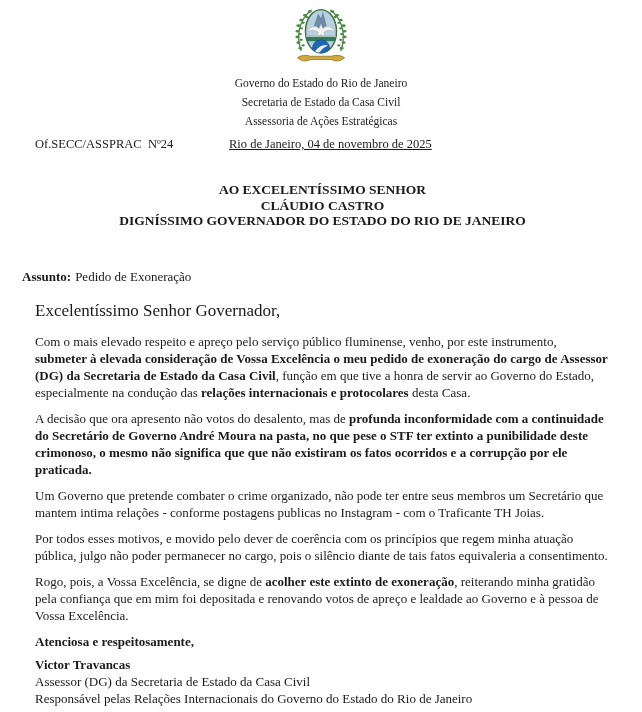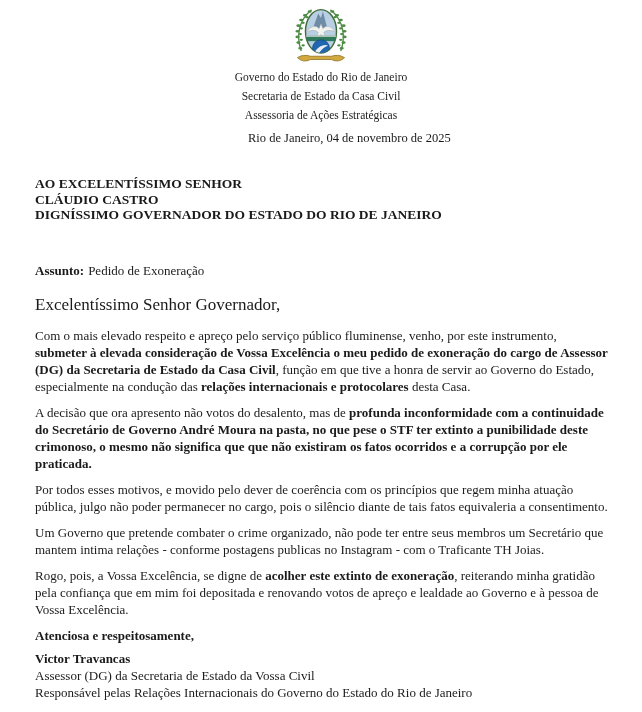--- a/index.html
+++ b/index.html
@@ -8,31 +8,31 @@
     width: 642px; height: 712px;
     background: #ffffff;
     overflow: hidden;
     font-family: "Liberation Serif", serif;
     color: #1a1a1a;
   }
   .page { width: 642px; height: 712px; position: relative; }
 
   .letterhead { text-align: center; }
   .crest { margin: 4px auto 0; width: 76px; height: 64px; }
-  .org-lines { font-size: 11.5px; color: #222; }
+  .org-lines { margin-top: 6px; font-size: 11.5px; color: #222; }
   .org-lines div { line-height: 19px; }
 
   .ref-row { position: relative; margin-top: 6px; height: 17px; font-size: 12.5px; }
   .ref-num  { position: absolute; left: 35px; white-space: pre; }
-  .ref-date { position: absolute; left: 248px; }
+  .ref-date { position: absolute; left: 229px; text-decoration: underline; }
 
   .addressee { margin: 28px 32px 0 35px; font-weight: bold; font-size: 13.5px; }
-  .addressee div { line-height: 15.5px; }
+  .addressee div { line-height: 15.5px; text-align: center; }
 
-  .subject { margin: 40px 32px 0 35px; font-size: 13px; }
+  .subject { margin: 40px 32px 0 22px; font-size: 13px; }
   .subject b { margin-right: 4px; }
 
   .salutation { margin: 17px 32px 0 35px; font-size: 17px; line-height: 17px; }
 
   .body-text { margin: 14px 32px 0 35px; width: 575px; }
   .body-text p { font-size: 13px; line-height: 17px; margin: 0 0 9px 0; text-align: left; }
   .body-text b { font-weight: bold; }
 
   .closing { margin: 0 32px 0 35px; font-size: 13px; line-height: 17px; font-weight: bold; }
 
@@ -104,44 +104,45 @@
       </svg>
     </div>
     <div class="org-lines">
       <div>Governo do Estado do Rio de Janeiro</div>
       <div>Secretaria de Estado da Casa Civil</div>
       <div>Assessoria de Ações Estratégicas</div>
     </div>
   </header>
 
   <div class="ref-row">
+    <span class="ref-num">Of.SECC/ASSPRAC  Nº24</span>
     <span class="ref-date">Rio de Janeiro, 04 de novembro de 2025</span>
   </div>
 
   <div class="addressee">
     <div>AO EXCELENTÍSSIMO SENHOR</div>
     <div>CLÁUDIO CASTRO</div>
     <div>DIGNÍSSIMO GOVERNADOR DO ESTADO DO RIO DE JANEIRO</div>
   </div>
 
   <div class="subject">
     <b>Assunto:</b><span>Pedido de Exoneração</span>
   </div>
 
   <p class="salutation">Excelentíssimo Senhor Governador,</p>
 
   <div class="body-text">
     <p><span>Com o mais elevado respeito e apreço pelo serviço público fluminense, venho, por este instrumento, </span><b>submeter à elevada consideração de Vossa Excelência o meu pedido de exoneração do cargo de Assessor (DG) da Secretaria de Estado da Casa Civil</b><span>, função em que tive a honra de servir ao Governo do Estado, especialmente na condução das </span><b>relações internacionais e protocolares</b><span> desta Casa.</span></p>
     <p><span>A decisão que ora apresento não votos do desalento, mas de </span><b>profunda inconformidade com a continuidade do Secretário de Governo André Moura na pasta, no que pese o STF ter extinto a punibilidade deste crimonoso, o mesmo não significa que que não existiram os fatos ocorridos e a corrupção por ele praticada.</b></p>
+    <p><span>Um Governo que pretende combater o crime organizado, não pode ter entre seus membros um Secretário que mantem intima relações - conforme postagens publicas no Instagram - com o Traficante TH Joias.</span></p>
     <p><span>Por todos esses motivos, e movido pelo dever de coerência com os princípios que regem minha atuação pública, julgo não poder permanecer no cargo, pois o silêncio diante de tais fatos equivaleria a consentimento.</span></p>
-    <p><span>Um Governo que pretende combater o crime organizado, não pode ter entre seus membros um Secretário que mantem intima relações - conforme postagens publicas no Instagram - com o Traficante TH Joias.</span></p>
     <p><span>Rogo, pois, a Vossa Excelência, se digne de </span><b>acolher este extinto de exoneração</b><span>, reiterando minha gratidão pela confiança que em mim foi depositada e renovando votos de apreço e lealdade ao Governo e à pessoa de Vossa Excelência.</span></p>
   </div>
 
   <p class="closing">Atenciosa e respeitosamente,</p>
 
   <div class="signature">
     <div class="sig-name">Victor Travancas</div>
-    <div>Assessor (DG) da Secretaria de Estado da Vossa Civil</div>
+    <div>Assessor (DG) da Secretaria de Estado da Casa Civil</div>
     <div>Responsável pelas Relações Internacionais do Governo do Estado do Rio de Janeiro</div>
   </div>
 
 </div>
 
 </body></html>

